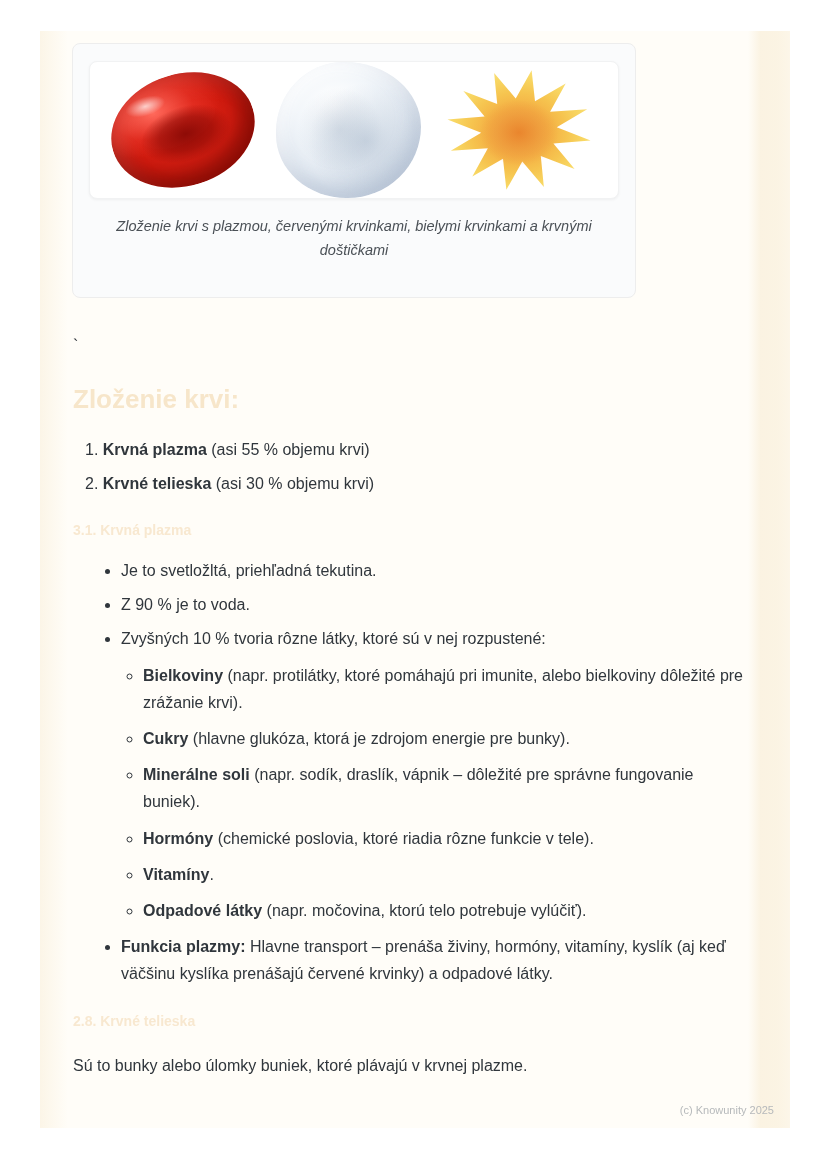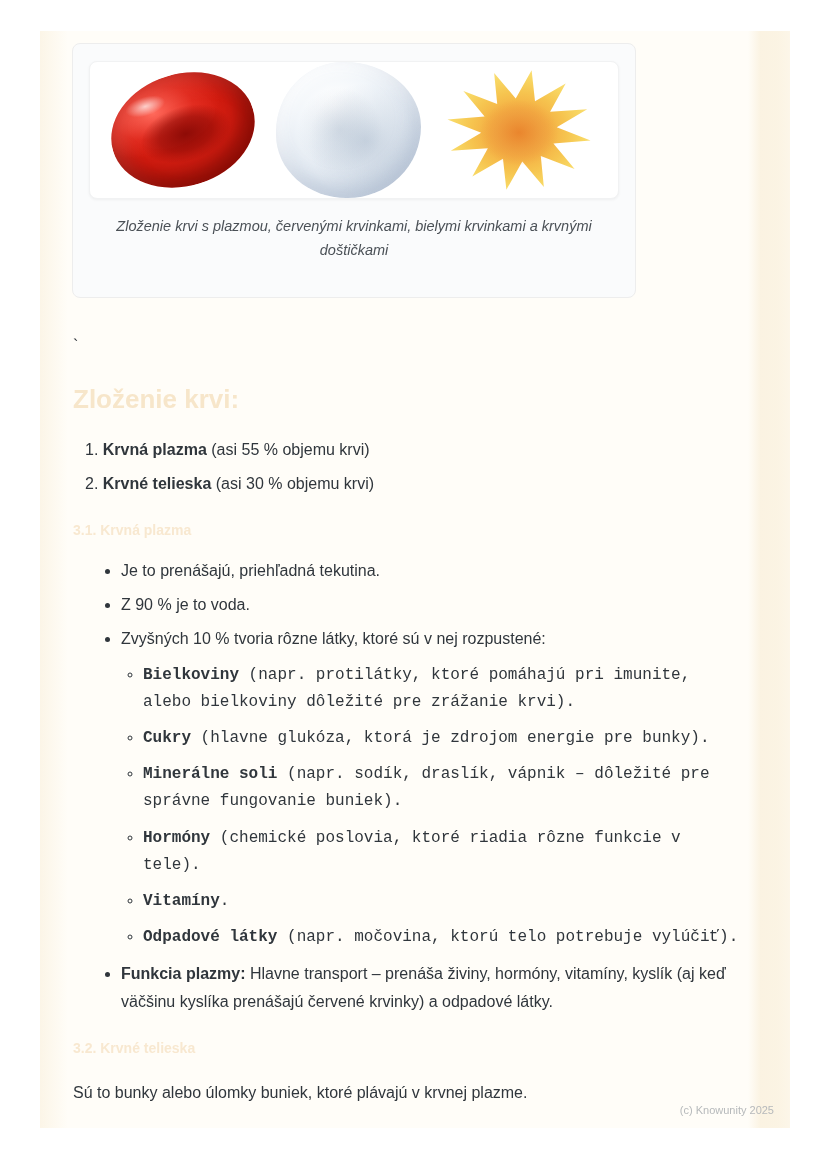--- a/index.html
+++ b/index.html
@@ -150,21 +150,20 @@
     margin-top: 18px;
   }
   ul.l1 > li {
     line-height: 1.7;
     margin-bottom: 7px;
   }
   ul.l2 {
     list-style: circle;
     padding-left: 22px;
     margin-top: 9px;
-    font-family: Liberation Mono, monospace;
   }
   ul.l2 > li {
     line-height: 1.7;
     margin-bottom: 9px;
   }
   strong { font-weight: 700; }
 
   .footer {
     position: absolute;
     right: 16px;
@@ -215,35 +214,35 @@
 
 
       <ol class="olist">
         <li class="oli"><span>1.</span> <strong>Krvná plazma</strong><span> (asi 55 % objemu krvi)</span></li>
         <li class="oli"><span>2.</span> <strong>Krvné telieska</strong><span> (asi 30 % objemu krvi)</span></li>
       </ol>
 
       <h3 class="h3">3.1. Krvná plazma</h3>
 
       <ul class="l1">
-        <li><span>Je to prenášajú, priehľadná tekutina.</span></li>
+        <li><span>Je to svetložltá, priehľadná tekutina.</span></li>
         <li><span>Z 90 % je to voda.</span></li>
         <li><span>Zvyšných 10 % tvoria rôzne látky, ktoré sú v nej rozpustené:</span>
           <ul class="l2">
             <li><strong>Bielkoviny</strong><span> (napr. protilátky, ktoré pomáhajú pri imunite, alebo bielkoviny dôležité pre zrážanie krvi).</span></li>
             <li><strong>Cukry</strong><span> (hlavne glukóza, ktorá je zdrojom energie pre bunky).</span></li>
             <li><strong>Minerálne soli</strong><span> (napr. sodík, draslík, vápnik – dôležité pre správne fungovanie buniek).</span></li>
             <li><strong>Hormóny</strong><span> (chemické poslovia, ktoré riadia rôzne funkcie v tele).</span></li>
             <li><strong>Vitamíny</strong><span>.</span></li>
             <li><strong>Odpadové látky</strong><span> (napr. močovina, ktorú telo potrebuje vylúčiť).</span></li>
           </ul>
         </li>
         <li><strong>Funkcia plazmy:</strong><span> Hlavne transport – prenáša živiny, hormóny, vitamíny, kyslík (aj keď väčšinu kyslíka prenášajú červené krvinky) a odpadové látky.</span></li>
       </ul>
 
-      <h3 class="h3">3.2. Krvné telieska</h3>
+      <h3 class="h3">2.8. Krvné telieska</h3>
 
       <p class="para">Sú to bunky alebo úlomky buniek, ktoré plávajú v krvnej plazme.</p>
     </div>
 
     <div class="footer">(c) Knowunity 2025</div>
   </div>
 </div>
 
 </body></html>

